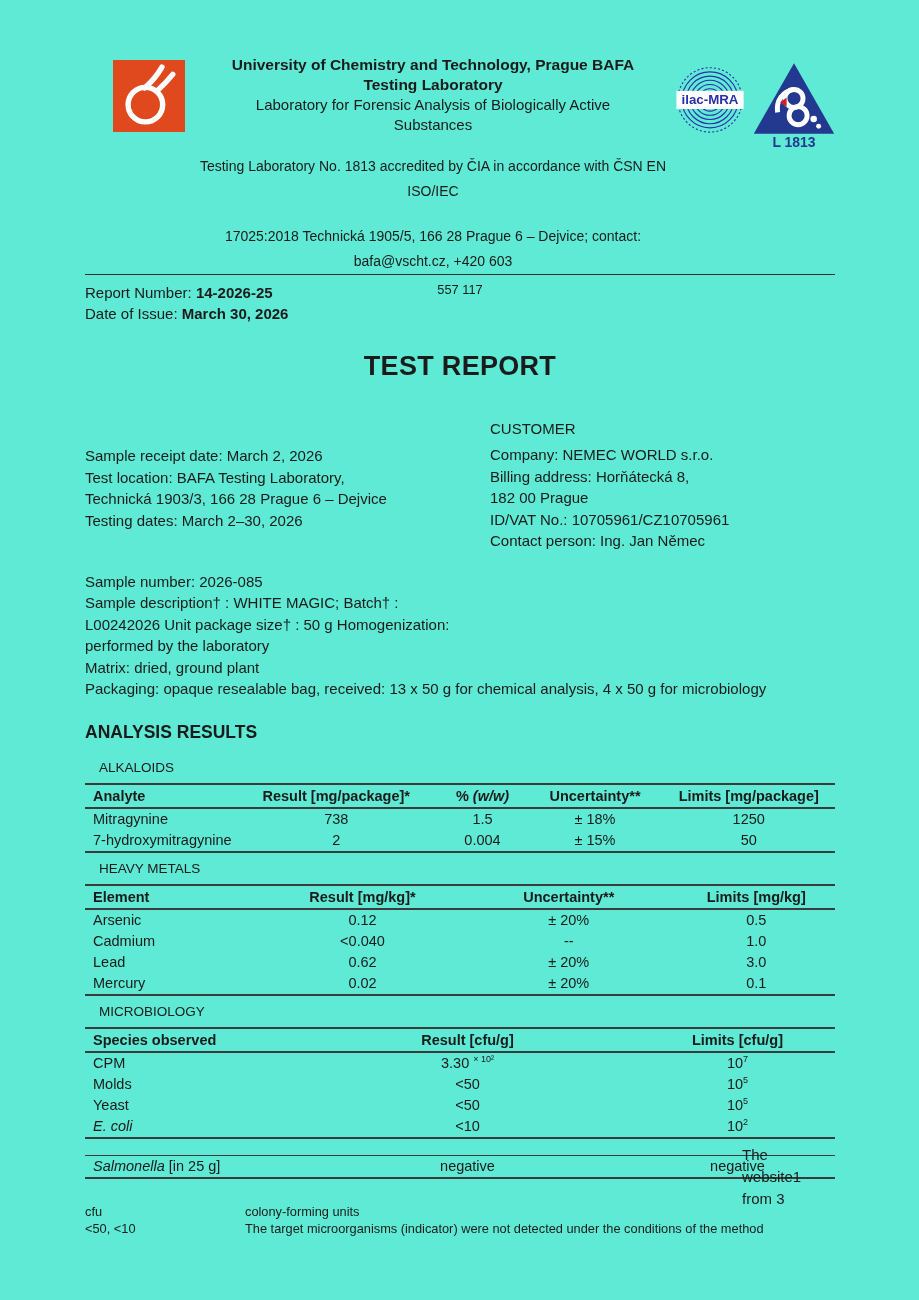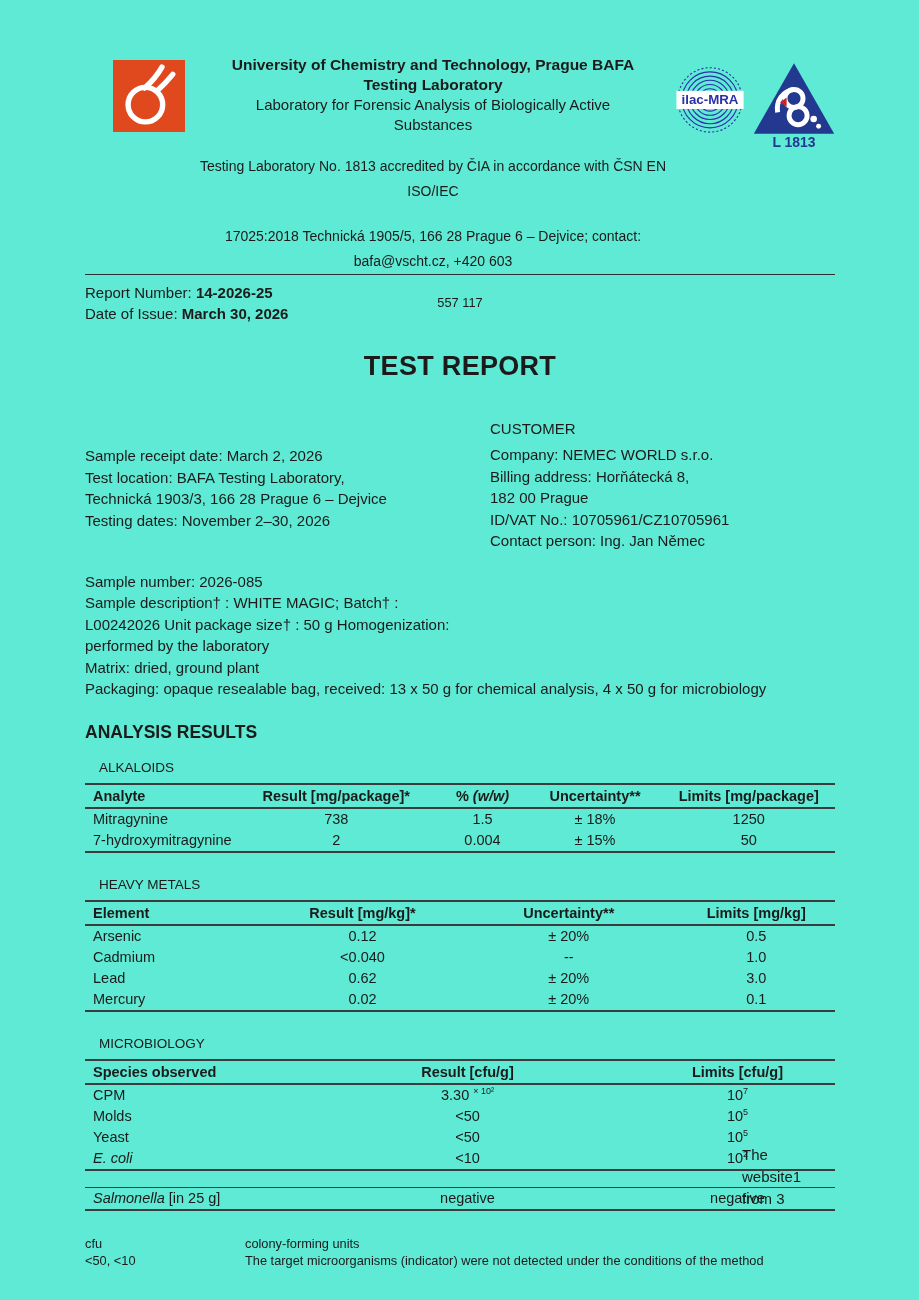--- a/index.html
+++ b/index.html
@@ -13,37 +13,37 @@
   .header{display:flex;align-items:flex-start;border-bottom:1.6px solid #2e2e2e;}
   .uct-logo{flex:0 0 auto;margin:5px 6px 0 28px;}
   .header-center{flex:1;text-align:center;padding:0 4px;}
   .org-bold{font-size:15.5px;font-weight:bold;line-height:20px;}
   .org-sub{font-size:15px;line-height:19.5px;}
   .accred{font-size:14px;line-height:25px;margin-top:20px;}
   .logos-right{flex:0 0 160px;display:flex;align-items:flex-start;gap:4px;padding-top:6px;justify-content:space-between;}
   .cia-wrap{text-align:center;}
   
   .subheader{position:relative;margin-top:7px;}
-  .phone-cont{position:absolute;left:0;right:0;top:0;text-align:center;font-size:12.8px;margin-top:13px;}
+  .phone-cont{position:absolute;left:0;right:0;top:0;text-align:center;font-size:12.8px;}
   .meta-line{font-size:15px;line-height:21px;}
   .meta-line b{font-weight:bold;}
   
   .title{text-align:center;font-size:27px;font-weight:bold;margin-top:27px;letter-spacing:0.3px;}
   
   .parties{display:flex;margin-top:37px;}
   .parties-left{width:54%;padding-top:26px;}
   .parties-right{width:46%;}
   .body-line{font-size:15px;line-height:21.5px;}
   .customer-heading{font-size:15px;line-height:20px;margin-bottom:5px;}
   
   .sample-info{margin-top:19px;}
   
   .analysis-heading{margin-top:22px;font-size:17.5px;font-weight:bold;}
   .section{margin-top:17px;}
-  .section + .section{margin-top:24px;}
+  .section + .section{margin-top:8px;}
   .section-label{font-size:13.5px;margin:0 0 8px 14px;}
   table.tbl{width:100%;border-collapse:collapse;border-top:2px solid #3b3b3b;border-bottom:2px solid #3b3b3b;font-size:14.5px;}
   .tbl th{font-weight:bold;border-bottom:2px solid #3b3b3b;padding:3px 2px;text-align:center;white-space:nowrap;}
   .tbl td{padding:2.5px 2px;text-align:center;}
   .tbl .l{text-align:left;padding-left:8px;}
   .tbl sup{font-size:9px;line-height:0;}
   .it{font-style:italic;}
   table.salmonella{margin-top:16px;border-top:1.5px solid #3b3b3b;}
   
   .footnotes{margin-top:24px;font-size:12.8px;}
@@ -113,21 +113,21 @@
     <div class="meta-line"><span>Date of Issue: </span><b>March 30, 2026</b></div>
   </div>
 
   <div class="title">TEST REPORT</div>
 
   <div class="parties">
     <div class="parties-left">
       <div class="body-line">Sample receipt date: March 2, 2026</div>
       <div class="body-line">Test location: BAFA Testing Laboratory,</div>
       <div class="body-line">Technická 1903/3, 166 28 Prague 6 – Dejvice</div>
-      <div class="body-line">Testing dates: November 2–30, 2026</div>
+      <div class="body-line">Testing dates: March 2–30, 2026</div>
     </div>
     <div class="parties-right">
       <div class="customer-heading">CUSTOMER</div>
       <div class="body-line">Company: NEMEC WORLD s.r.o.</div>
       <div class="body-line">Billing address: Horňátecká 8,</div>
       <div class="body-line">182 00 Prague</div>
       <div class="body-line">ID/VAT No.: 10705961/CZ10705961</div>
       <div class="body-line">Contact person: Ing. Jan Němec</div>
     </div>
   </div>

